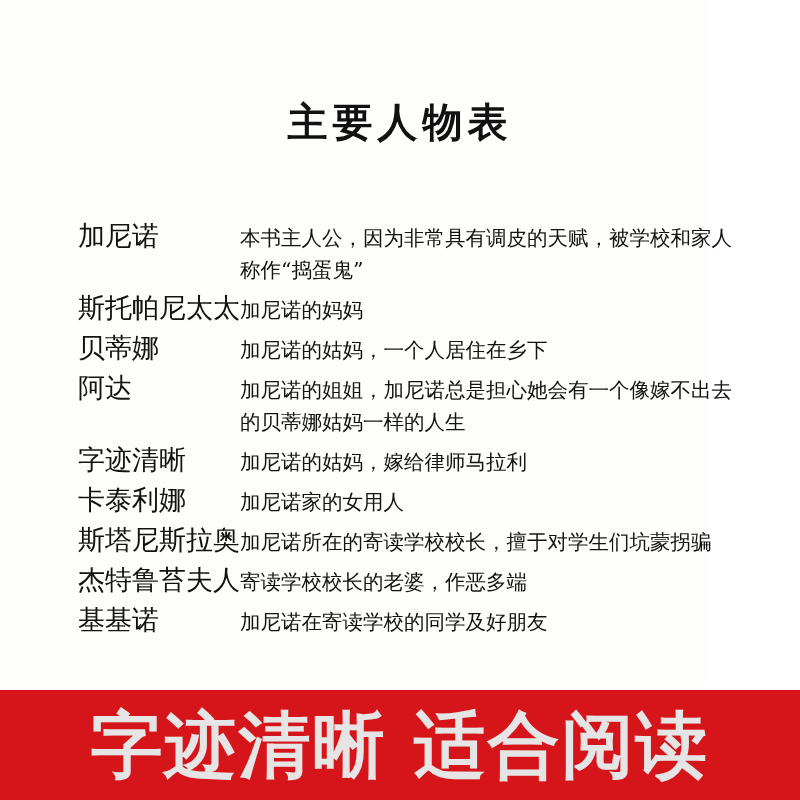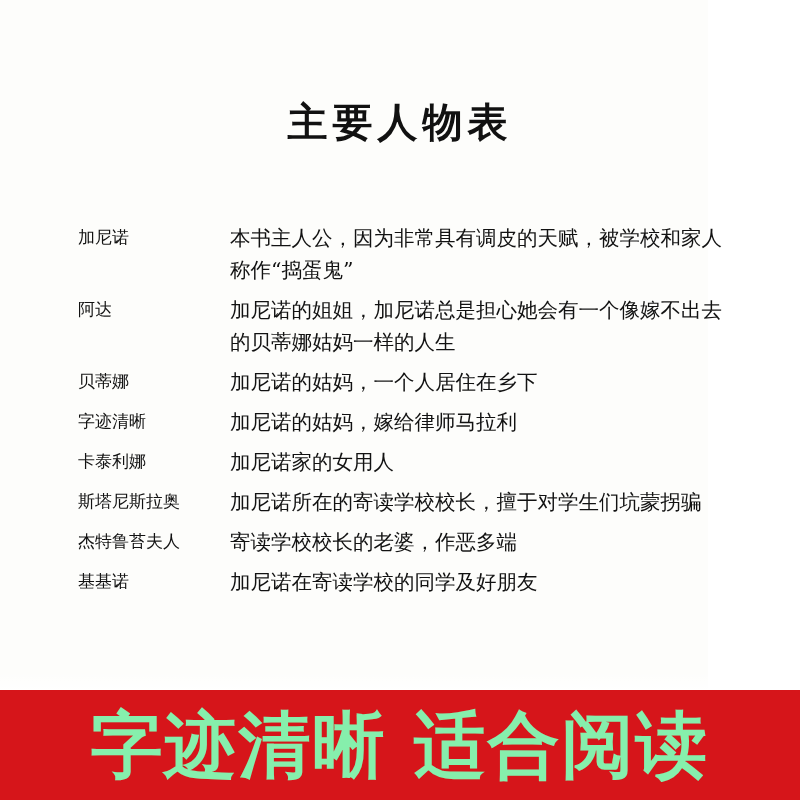--- a/index.html
+++ b/index.html
@@ -39,26 +39,26 @@
     top: 222px;
     left: 78px;
     width: 660px;
     border-collapse: collapse;
   }
   .char-table tr {
     vertical-align: top;
   }
   .char-name {
     width: 152px;
-    font-size: 17px;
+    font-size: 27px;
     line-height: 32px;
     color: #121212;
     padding: 0 0 8px 0;
     white-space: nowrap;
-    font-family: Liberation Sans, sans-serif;
+    font-family: Liberation Mono, monospace;
   }
   .char-desc {
     font-size: 20.5px;
     line-height: 32px;
     color: #121212;
     padding: 0 0 8px 0;
     font-family: "DejaVu Serif", "Liberation Serif", serif;
     margin-top: 34px;
   }
   .banner {
@@ -67,21 +67,21 @@
     bottom: 0;
     width: 800px;
     height: 110px;
     background: #d6151a;
     display: flex;
     align-items: center;
     justify-content: center;
     overflow: hidden;
   }
   .banner-text {
-    color: #86efac;
+    color: #e5e5e5;
     font-size: 72px;
     font-weight: bold;
     letter-spacing: 2px;
     line-height: 1;
     font-family: "DejaVu Sans", "Liberation Sans", sans-serif;
     white-space: nowrap;
   }
   .fade-bottom {
     position: absolute;
     left: 0;
@@ -99,26 +99,30 @@
 
   <div class="page-title">主要人物表</div>
 
   <table class="char-table">
     <tbody>
       <tr>
         <td class="char-name">加尼诺</td>
         <td class="char-desc">本书主人公，因为非常具有调皮的天赋，被学校和家人称作“捣蛋鬼”</td>
       </tr>
       <tr>
-        <td class="char-name">阿达</td>
-        <td class="char-desc">加尼诺的姐姐，加尼诺总是担心她会有一个像嫁不出去的贝蒂娜姑妈一样的人生</td>
+        <td class="char-name">斯托帕尼太太</td>
+        <td class="char-desc">加尼诺的妈妈</td>
       </tr>
       <tr>
         <td class="char-name">贝蒂娜</td>
         <td class="char-desc">加尼诺的姑妈，一个人居住在乡下</td>
+      </tr>
+      <tr>
+        <td class="char-name">阿达</td>
+        <td class="char-desc">加尼诺的姐姐，加尼诺总是担心她会有一个像嫁不出去的贝蒂娜姑妈一样的人生</td>
       </tr>
       <tr>
         <td class="char-name">字迹清晰</td>
         <td class="char-desc">加尼诺的姑妈，嫁给律师马拉利</td>
       </tr>
       <tr>
         <td class="char-name">卡泰利娜</td>
         <td class="char-desc">加尼诺家的女用人</td>
       </tr>
       <tr>

